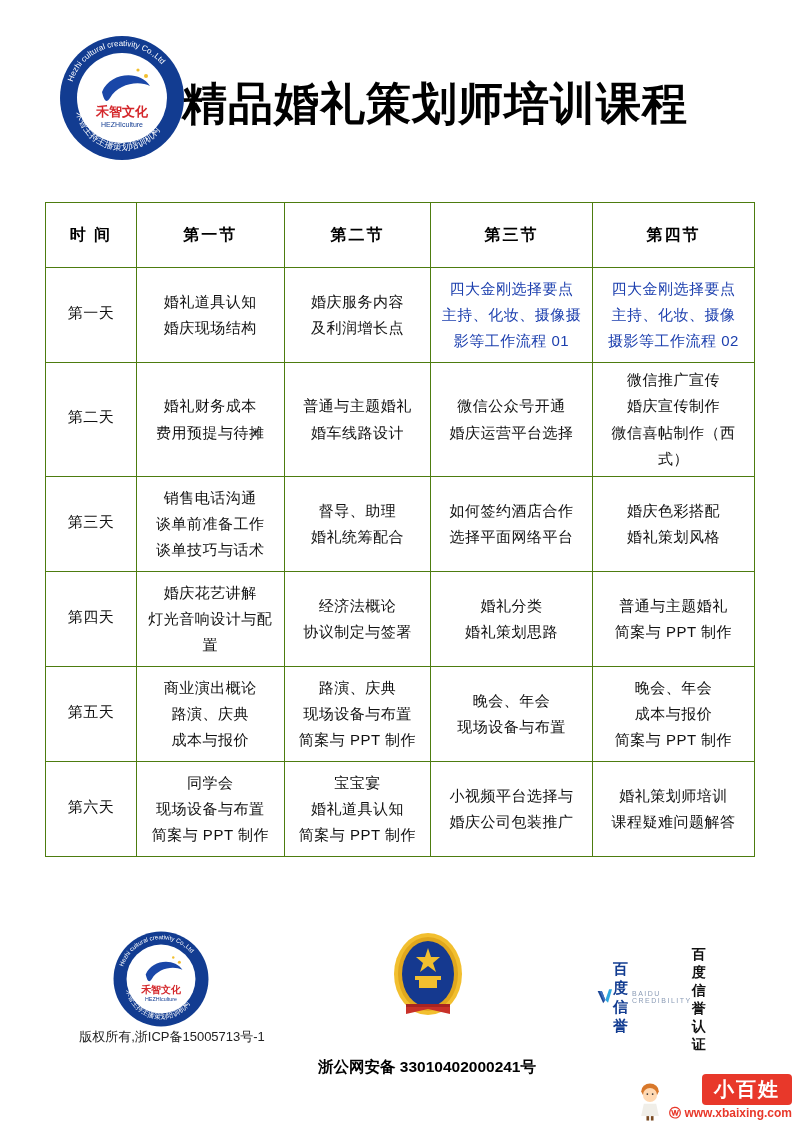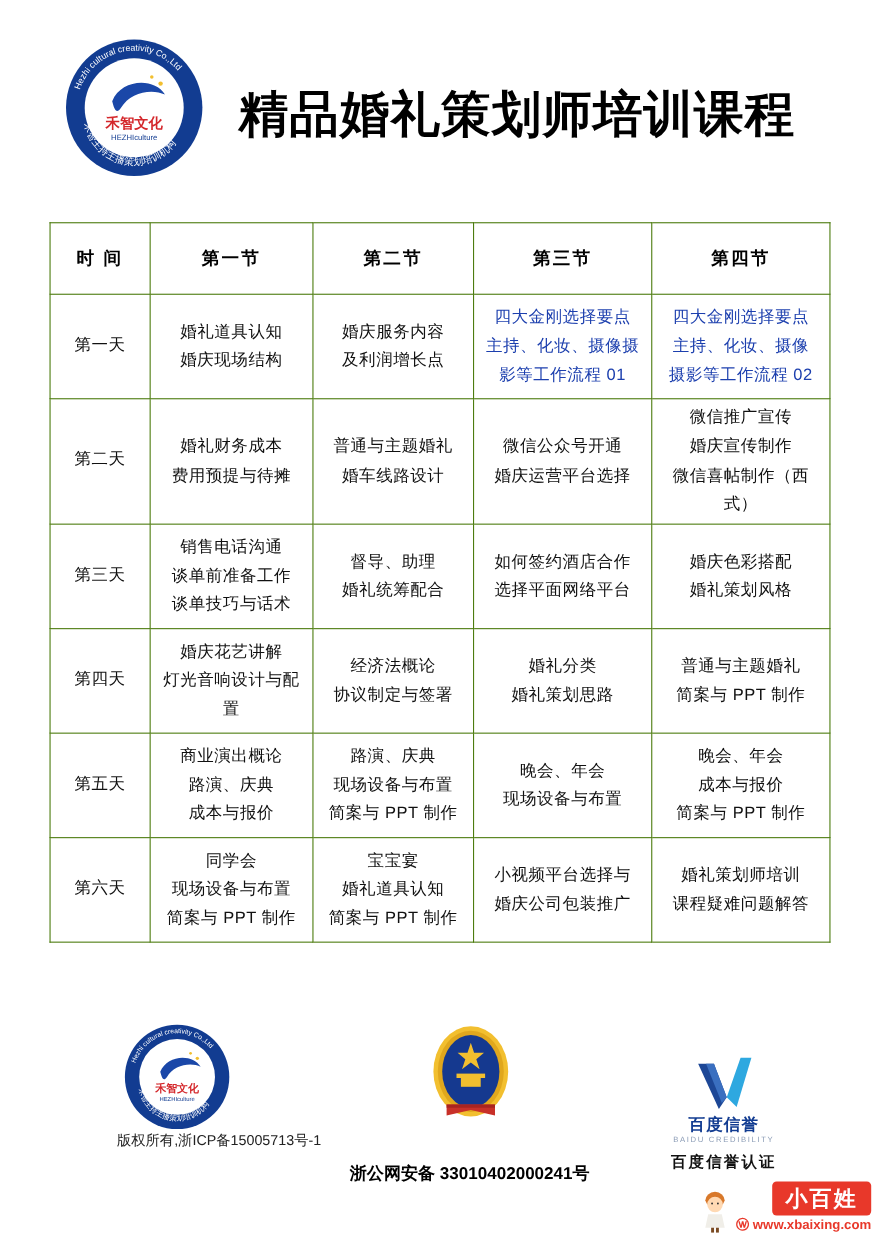--- a/index.html
+++ b/index.html
@@ -1,38 +1,38 @@
 <!DOCTYPE html>
 <html><head>
 <meta charset="utf-8">
 <style>
   html,body{margin:0;padding:0;background:#ffffff;}
   .page{position:relative;width:800px;height:1128px;background:#fff;overflow:hidden;margin:0 auto;
         font-family:"Liberation Sans", sans-serif;color:#111;}
 
   
   .logo-top{position:absolute;left:58px;top:34px;width:128px;height:128px;}
-  .page-title{position:absolute;left:182px;top:74px;width:576px;text-align:center;
+  .page-title{position:absolute;left:182px;top:74px;width:576px;text-align:left;
               font-size:45px;font-weight:900;letter-spacing:1px;color:#000;}
 
   
   table.course{position:absolute;left:45px;top:202px;width:710px;border-collapse:collapse;table-layout:fixed;}
   table.course th,table.course td{border:1px solid #4d7c0f;text-align:center;vertical-align:middle;padding:4px 6px;}
   table.course th{height:56px;font-size:16px;font-weight:bold;letter-spacing:2px;color:#000;}
   table.course td{height:86px;font-size:15px;line-height:1.75;white-space:pre-line;letter-spacing:.5px;color:#111;}
   td.time-cell{letter-spacing:1px;font-family:Liberation Mono, monospace;}
 
   
   .footer-logo{position:absolute;left:112px;top:930px;width:98px;height:98px;}
   .police-wrap{position:absolute;left:384px;top:930px;width:88px;height:94px;display:flex;align-items:center;justify-content:center;}
-  .baidu-wrap{position:absolute;left:596px;top:958px;width:124px;display:flex;flex-direction:column;align-items:center;}
+  .baidu-wrap{position:absolute;left:596px;top:938px;width:124px;display:flex;flex-direction:row;align-items:center;}
   .baidu-title{font-size:15px;font-weight:bold;color:#123c91;margin-top:3px;letter-spacing:1px;}
   .baidu-sub{font-size:7px;color:#8a9bb5;letter-spacing:1.5px;margin-top:1px;}
   .baidu-cert{font-size:14px;font-weight:bold;color:#111;margin-top:8px;letter-spacing:2px;}
-  .icp-text{position:absolute;left:52px;top:1028px;width:240px;text-align:right;font-size:13px;color:#222;}
+  .icp-text{position:absolute;left:52px;top:1028px;width:240px;text-align:center;font-size:13px;color:#222;}
   .police-text{position:absolute;left:292px;top:1025px;width:270px;text-align:center;font-size:15.5px;font-weight:bold;color:#000;margin-top:32px;}
 
   
   .watermark{position:absolute;right:8px;bottom:6px;display:flex;align-items:flex-end;gap:4px;}
   .wm-col{display:flex;flex-direction:column;align-items:flex-end;}
   .wm-box{background:#e8382a;color:#fff;font-size:20px;font-weight:bold;padding:2px 12px;border-radius:4px;letter-spacing:2px;}
   .wm-site{color:#e8382a;font-size:12px;margin-top:0;font-weight:bold;}
 </style>
 </head>
 <body>

